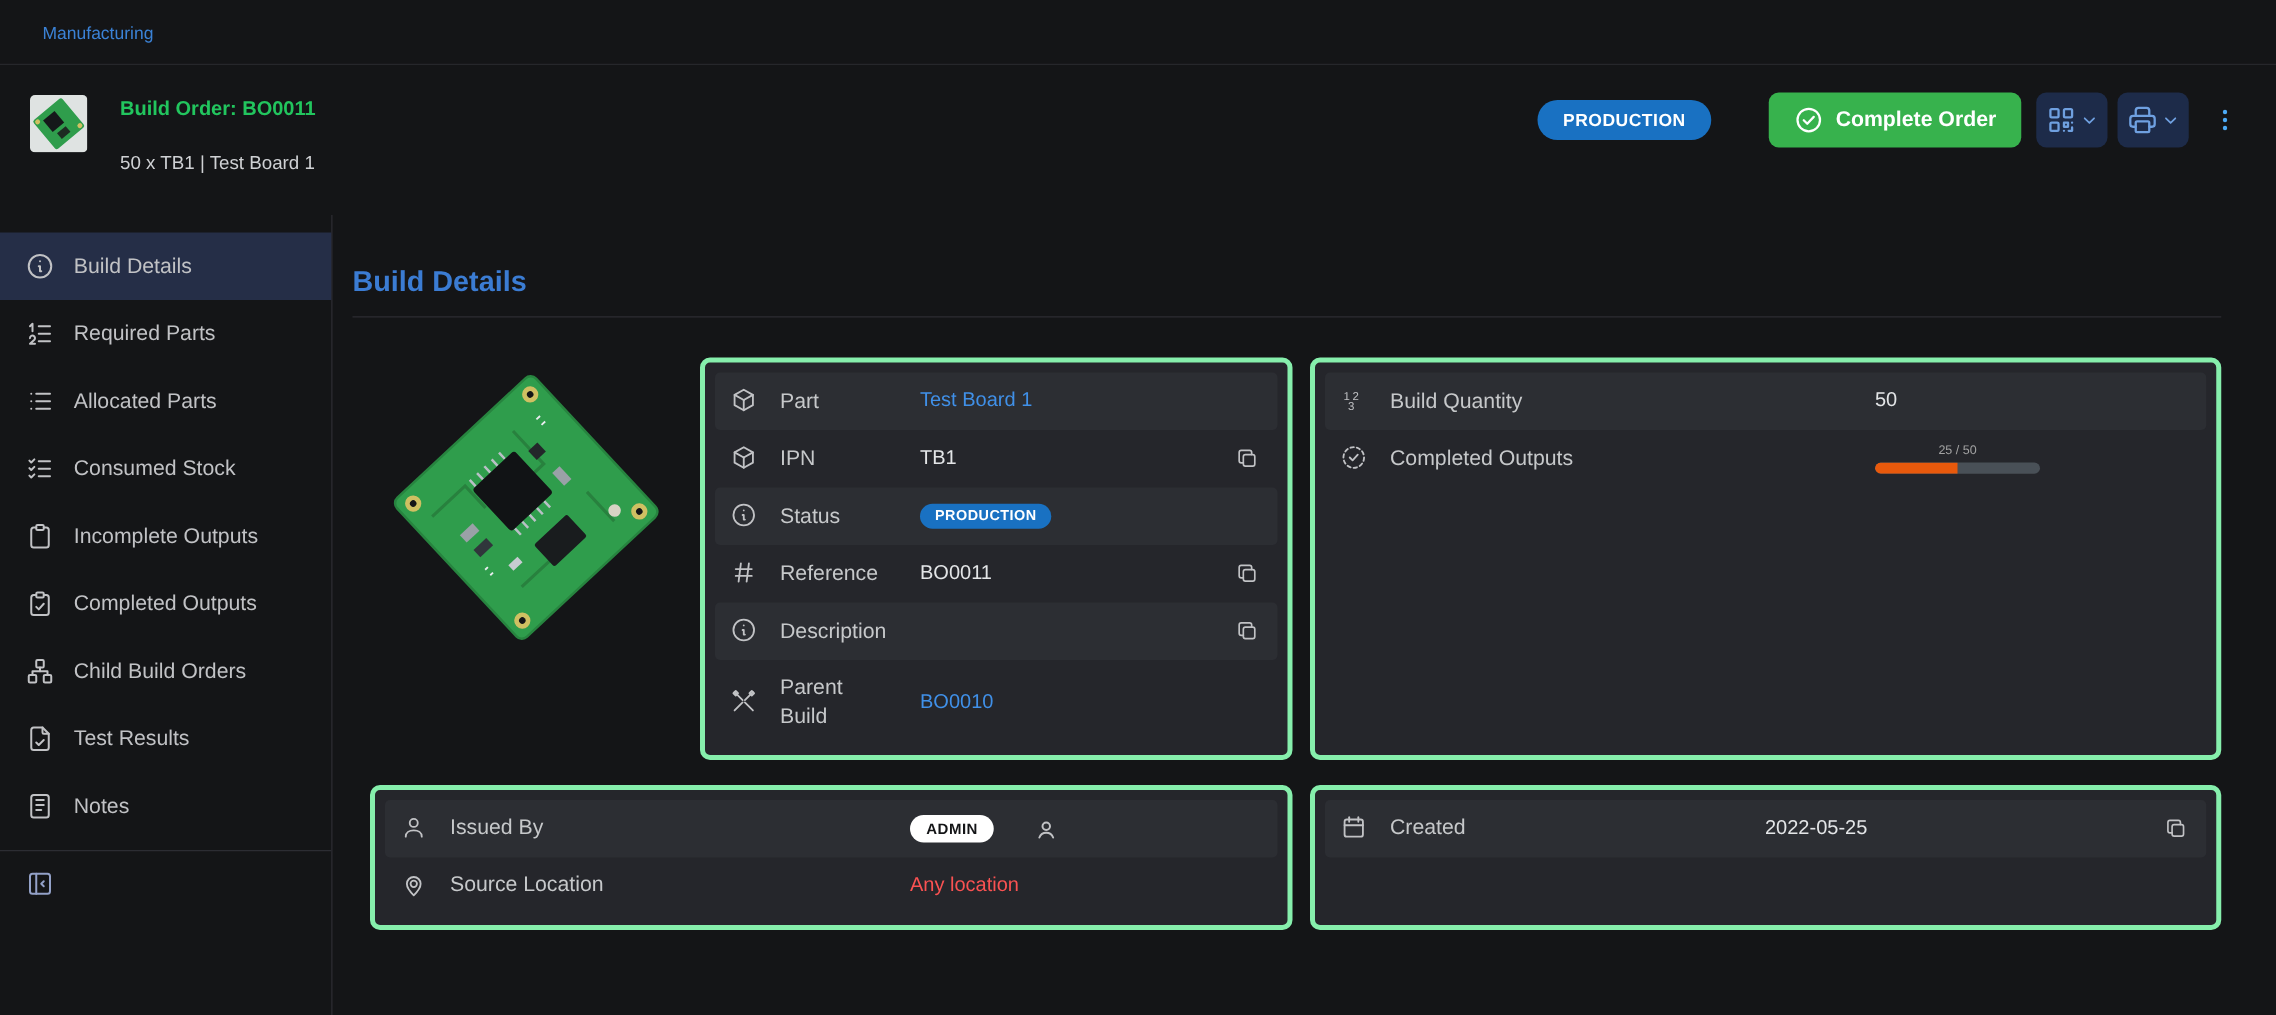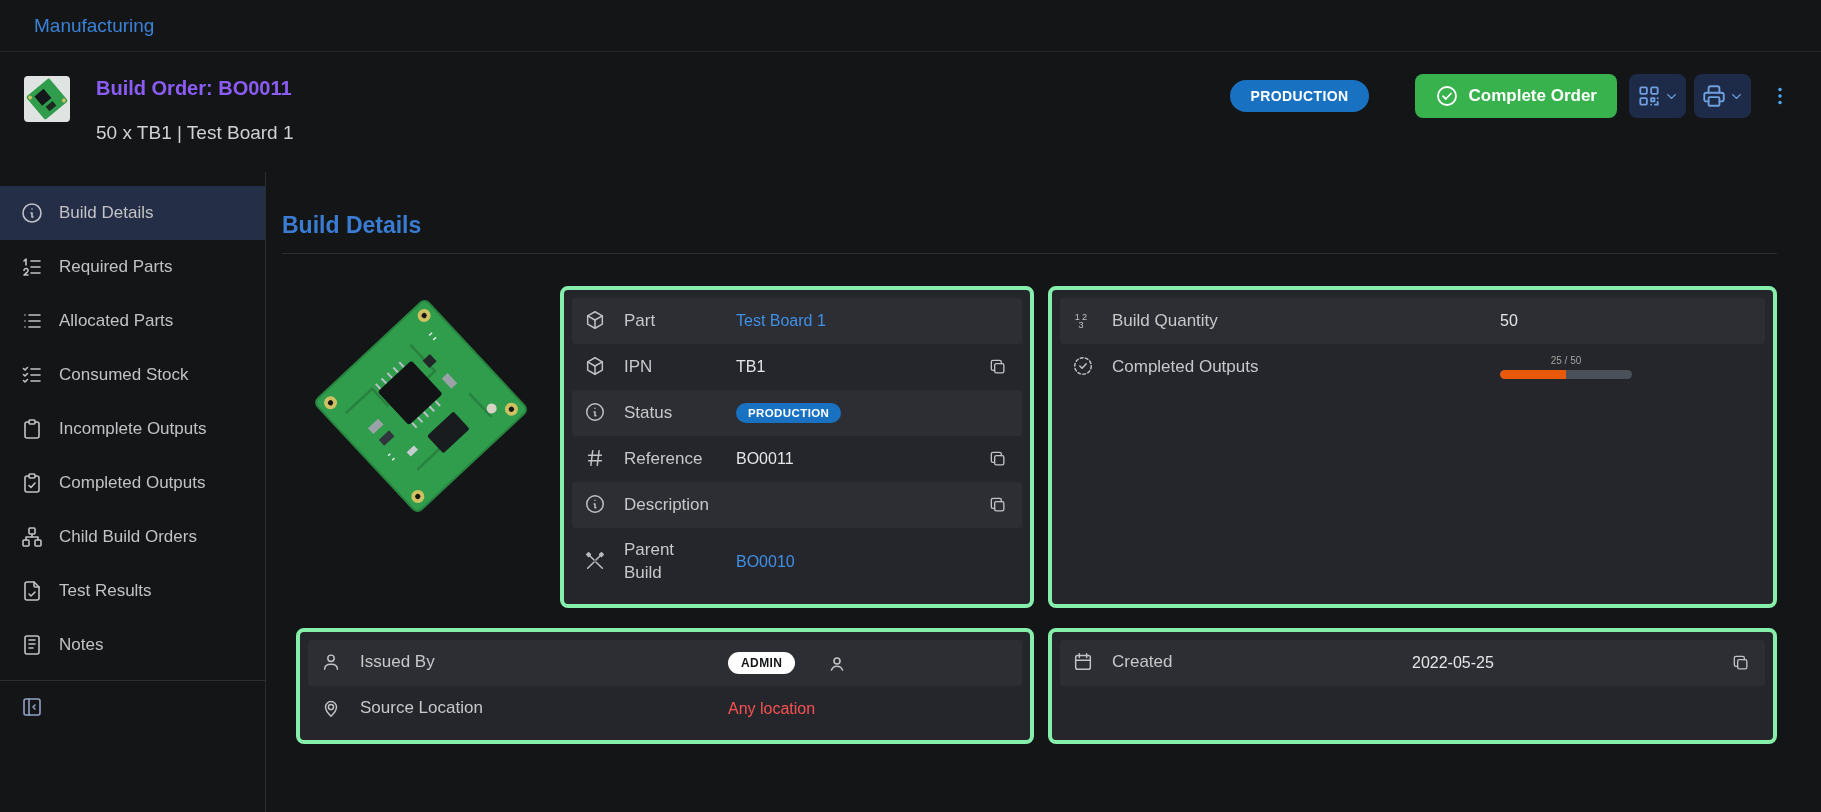--- a/index.html
+++ b/index.html
@@ -8,31 +8,31 @@
     background:#141517;
     font-family:"Liberation Sans", sans-serif;
     color:#C1C2C5;
     overflow:hidden;
   }
   
   .topbar {
     height:52px; display:flex; align-items:center;
     padding:0 34px; border-bottom:1px solid #26272b;
   }
-  .breadcrumb-link { color:#3b82d6; font-size:19px; text-decoration:none; cursor:pointer; }
+  .breadcrumb-link { color:#3b82d6; font-size:14px; text-decoration:none; cursor:pointer; }
 
   
   .page-header { display:flex; align-items:flex-start; padding:22px 30px 0 24px; height:120px; }
   .thumb {
     width:46px; height:46px; border-radius:4px; overflow:hidden;
     margin-right:26px; margin-top:2px; flex-shrink:0; cursor:pointer;
   }
   .title-block { display:flex; flex-direction:column; }
-  .page-title { color:#8b5cf6; font-size:20px; font-weight:bold; line-height:28px; }
-  .page-subtitle { color:#cfd1d4; font-size:19px; margin-top:20px; }
+  .page-title { color:#22c55e; font-size:16px; font-weight:bold; line-height:28px; }
+  .page-subtitle { color:#cfd1d4; font-size:15px; margin-top:20px; }
   .header-actions { margin-left:auto; display:flex; align-items:center; }
   .status-pill {
     background:#1971c2; color:#fff; font-weight:bold; font-size:14px;
     padding:8px 20px; border-radius:18px; letter-spacing:.4px; margin-right:46px;
   }
   .complete-btn {
     display:flex; align-items:center; gap:10px; background:#37b24d; color:#fff;
     font-weight:bold; font-size:17px; border:none; border-radius:8px;
     padding:16px 20px; height:44px; cursor:pointer; margin-right:12px;
     font-family:"Liberation Sans", sans-serif;

